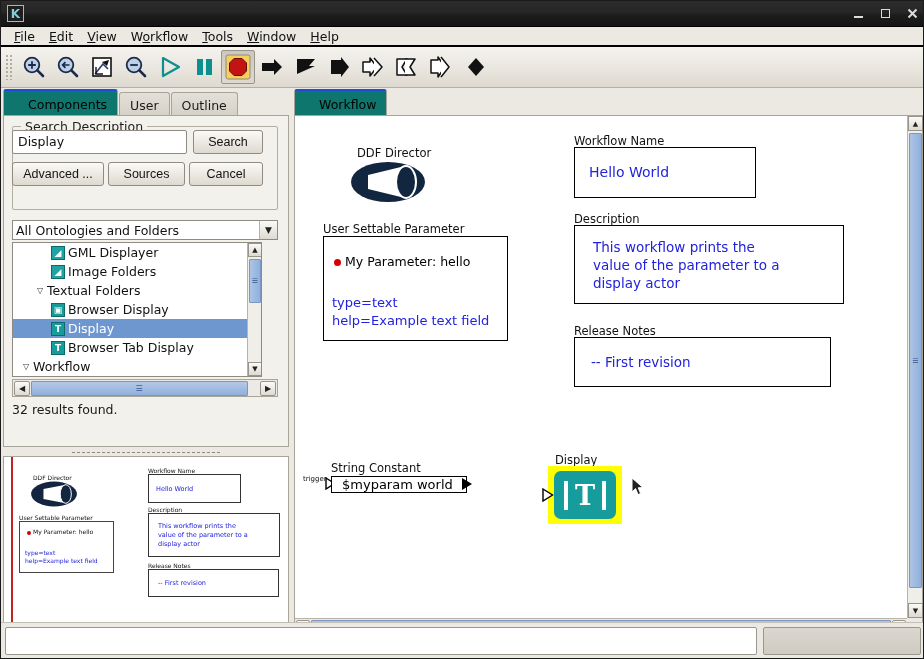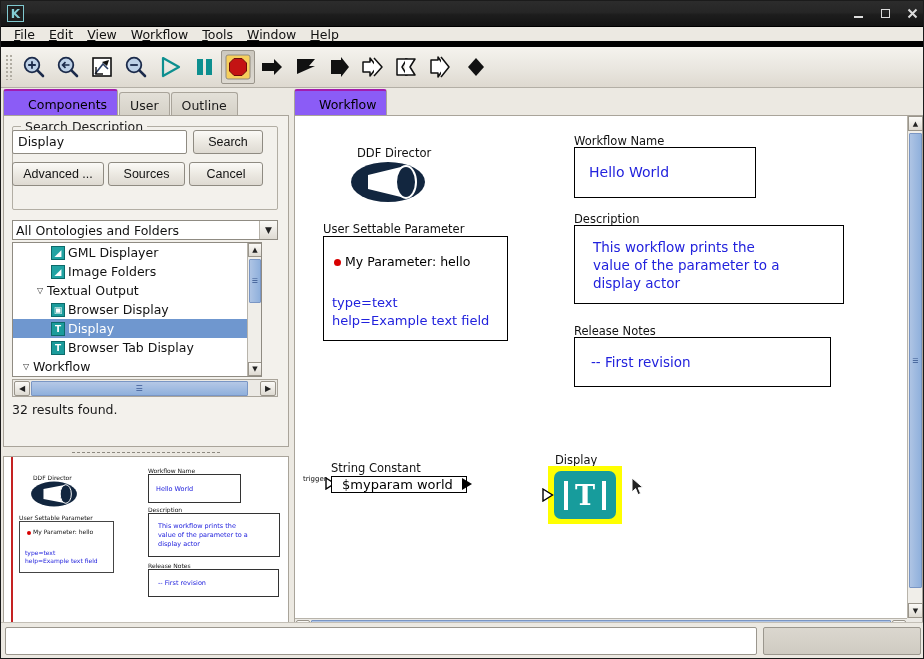--- a/index.html
+++ b/index.html
@@ -41,21 +41,21 @@
   .win-buttons { position:absolute; right:6px; display:flex; gap:13px; align-items:center; }
   .win-btn { color:#dcdcdc; font-size:11px; width:14px; height:14px;
              display:flex; align-items:center; justify-content:center; cursor:default; }
   .win-btn .min { display:block; width:9px; height:2px; background:#dcdcdc; margin-top:6px; }
   .win-btn .max { display:block; width:9px; height:9px; border:1.5px solid #dcdcdc; }
 
   
   .menubar {
     position:absolute; left:0; top:26px; width:924px; height:20px;
     background:#ece9e2; display:flex; align-items:center;
-    border-bottom:6px solid #000000;
+    border-bottom:2px solid #000000;
     padding-left:6px;
   }
   .menu-item {
     font-size:12.5px; color:#101010; padding:1px 7px; cursor:default;
     font-family:"DejaVu Sans", sans-serif;
   }
   .menu-item u { text-decoration: underline; }
 
   
   .toolbar {
@@ -80,22 +80,22 @@
   .tabrow { position:absolute; left:0; top:0; height:28px; width:286px; display:flex; align-items:flex-end; }
   .tab {
     height:25px; padding:0 10px; display:flex; align-items:center;
     font-size:12.5px; color:#1a1a1a; cursor:default;
     background:linear-gradient(to bottom,#e3e0d8,#d4d0c6);
     border:1px solid #a9a49a; border-bottom:none;
     border-radius:3px 3px 0 0; margin-right:1px;
   }
   .tab.active {
     height:28px;
-    background:#8b5cf6;
-    border-top:2px solid #a21caf;
+    background:#0f766e;
+    border-top:2px solid #1d4ed8;
     color:#000;
     padding-left:24px;
   }
   .tabbody {
     position:absolute; left:0; top:26px; width:286px; height:332px;
     background:#f3f1ec; border:1px solid #a9a49a;
   }
 
   .groupbox {
     position:absolute; left:8px; top:10px; width:266px; height:84px;
@@ -446,21 +446,21 @@
           <div class="tree-row" style="padding-left:38px;">
             <span class="ic img">◢</span>
             <span>GML Displayer</span>
           </div>
           <div class="tree-row" style="padding-left:38px;">
             <span class="ic img">◢</span>
             <span>Image Folders</span>
           </div>
           <div class="tree-row" style="padding-left:20px;">
             <span class="twisty">▽</span>
-            <span>Textual Output</span>
+            <span>Textual Folders</span>
           </div>
           <div class="tree-row" style="padding-left:38px;">
             <span class="ic">▣</span>
             <span>Browser Display</span>
           </div>
           <div class="tree-row sel" style="padding-left:38px;">
             <span class="ic">T</span>
             <span>Display</span>
           </div>
           <div class="tree-row" style="padding-left:38px;">

